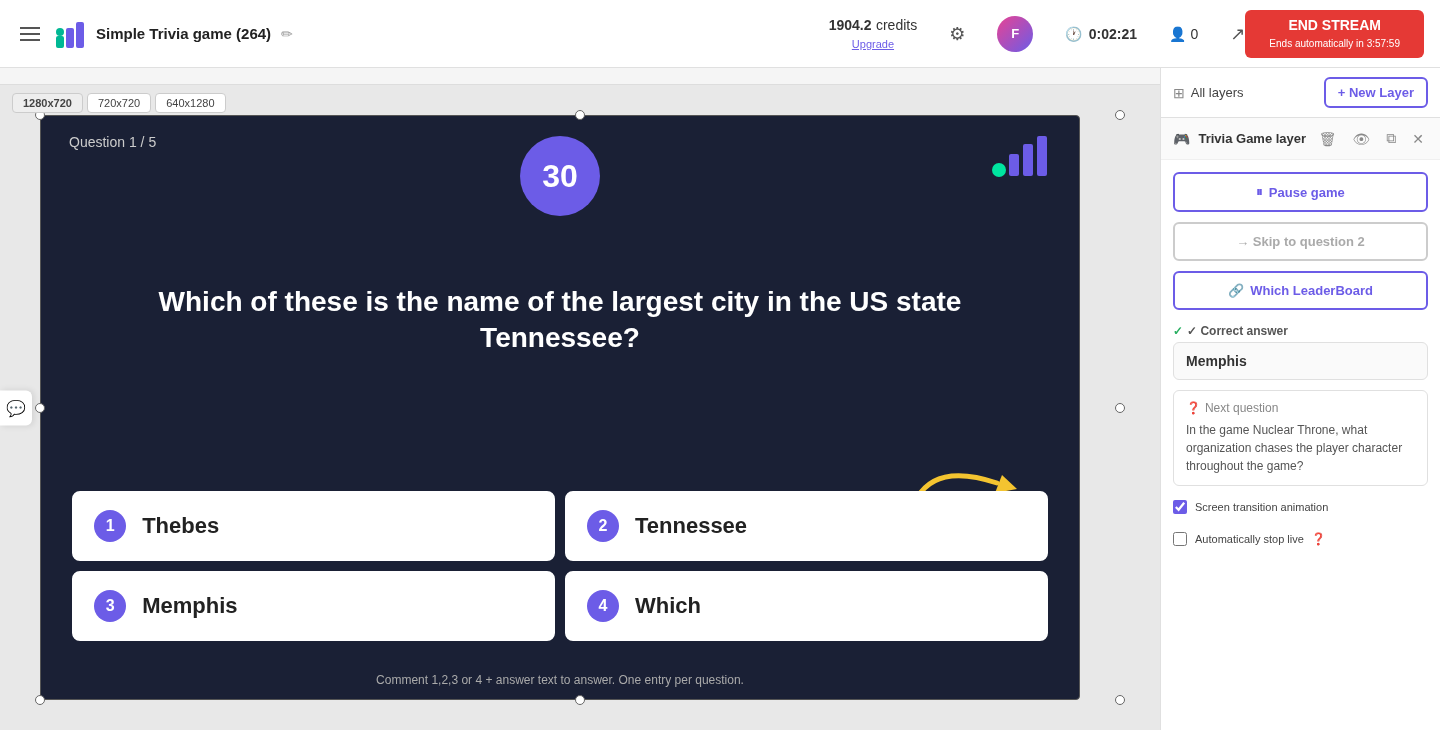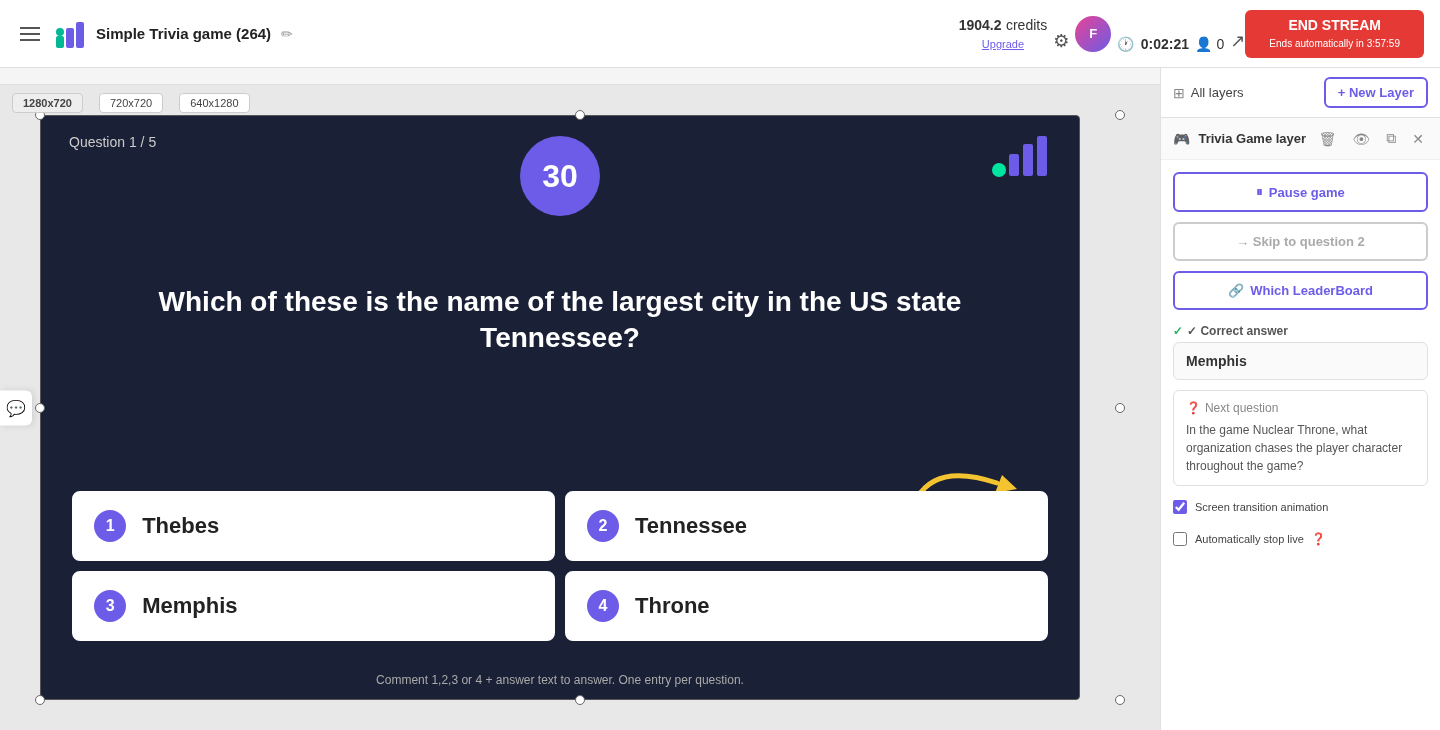--- a/index.html
+++ b/index.html
@@ -10,21 +10,21 @@
       display: flex; align-items: center; background: #fff;
       border-bottom: 1px solid #e0e0e0; padding: 0 16px;
       height: 68px; flex-shrink: 0; z-index: 10;
     }
     .nav-left { display: flex; align-items: center; gap: 10px; flex: 1; }
     .hamburger { display: flex; flex-direction: column; gap: 4px; cursor: pointer; padding: 4px; }
     .hamburger span { display: block; width: 20px; height: 2px; background: #555; }
     .logo { width: 32px; height: 32px; }
     .app-title { font-size: 15px; font-weight: 600; color: #222; }
     .edit-icon { color: #999; font-size: 14px; cursor: pointer; }
-    .nav-center { display: flex; align-items: flex-end; gap: 6px; }
+    .nav-center { display: flex; align-items: center; gap: 32px; }
     .credits-block { text-align: center; }
     .nav-icon-btn { background: none; border: none; cursor: pointer; color: #555; font-size: 18px; display: flex; align-items: center; }
     .avatar-wrap { width: 36px; height: 36px; border-radius: 50%; overflow: hidden; background: linear-gradient(135deg, #e84393, #6c5ce7); display: flex; align-items: center; justify-content: center; color: white; font-size: 13px; font-weight: 700; }
     .timer-block { display: flex; align-items: center; gap: 6px; font-size: 14px; color: #333; font-weight: 600; }
     .viewers-block { display: flex; align-items: center; gap: 4px; font-size: 14px; color: #333; }
     .external-icon { font-size: 18px; color: #555; cursor: pointer; }
     .end-stream-btn { background: #e53935; color: white; border: none; border-radius: 6px; padding: 0 24px; height: 48px; cursor: pointer; font-weight: 700; font-size: 14px; text-align: center; line-height: 1.2; }
     .end-stream-btn .sub { font-size: 10px; font-weight: 400; }
 
     
@@ -148,21 +148,21 @@
 </nav>
 
 <div class="main-area">
 
   <div class="canvas-area">
     <div class="resolution-tabs">
     </div>
 
     <div class="canvas-wrapper">
 
-      <div style="position:absolute;top:8px;left:12px;display:flex;gap:16px;z-index:10;border-radius:10px;">
+      <div style="position:absolute;top:8px;left:12px;display:flex;gap:4px;z-index:10;border-radius:10px;">
         <button class="res-tab active">1280x720</button>
         <button class="res-tab">720x720</button>
         <button class="res-tab">640x1280</button>
       </div>
 
       <div style="position:relative; width:1080px; max-width:calc(100% - 40px);">
 
         <div class="handle tl"></div>
         <div class="handle tm"></div>
         <div class="handle tr"></div>
@@ -206,21 +206,21 @@
             <div class="answer-btn">
               <div class="answer-num">2</div>
               <span>Tennessee</span>
             </div>
             <div class="answer-btn">
               <div class="answer-num">3</div>
               <span>Memphis</span>
             </div>
             <div class="answer-btn">
               <div class="answer-num">4</div>
-              <span>Throne</span>
+              <span>Which</span>
             </div>
           </div>
 
           <div class="bottom-instruction">Comment 1,2,3 or 4 + answer text to answer. One entry per question.</div>
         </div>
       </div>
 
       <div class="chat-icon-side" style="position:absolute;left:0;top:50%;transform:translateY(-50%);background:white;border-radius:0 6px 6px 0;padding:8px 6px;cursor:pointer;box-shadow:2px 0 6px rgba(0,0,0,0.1);">
         💬
       </div>

